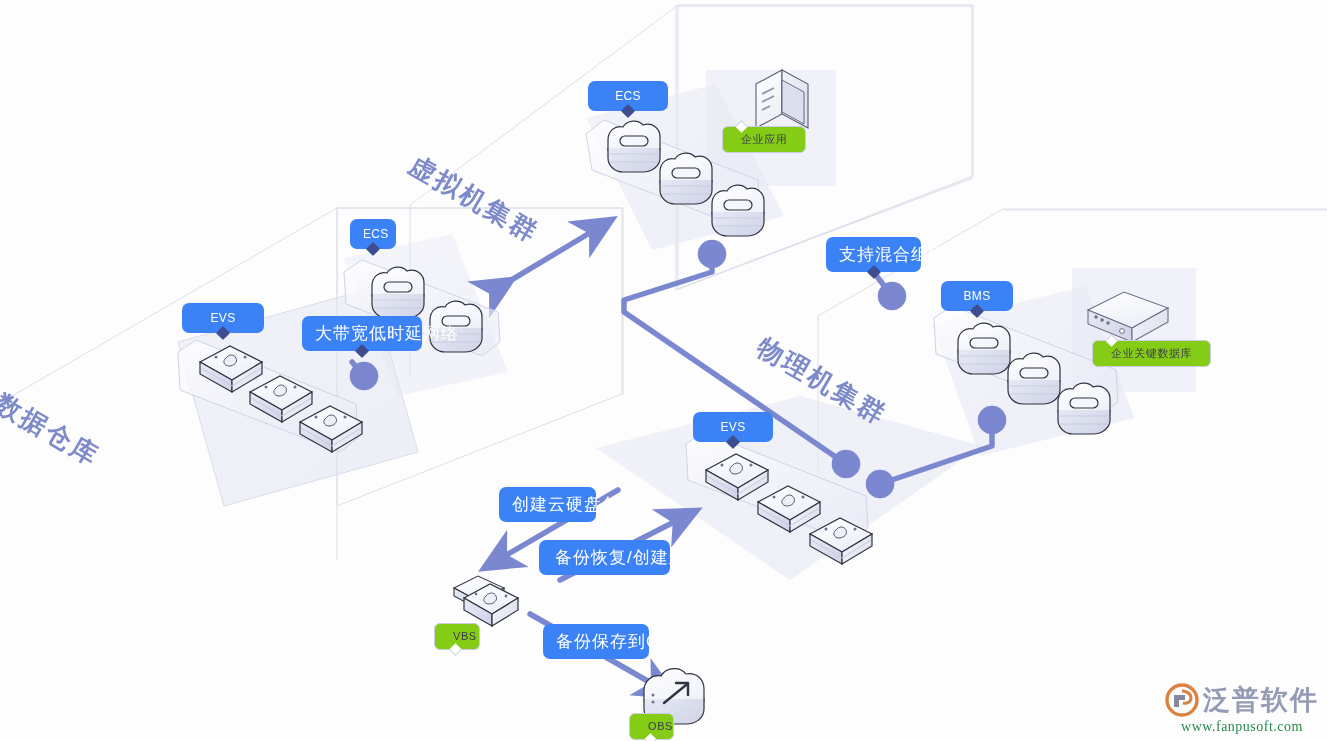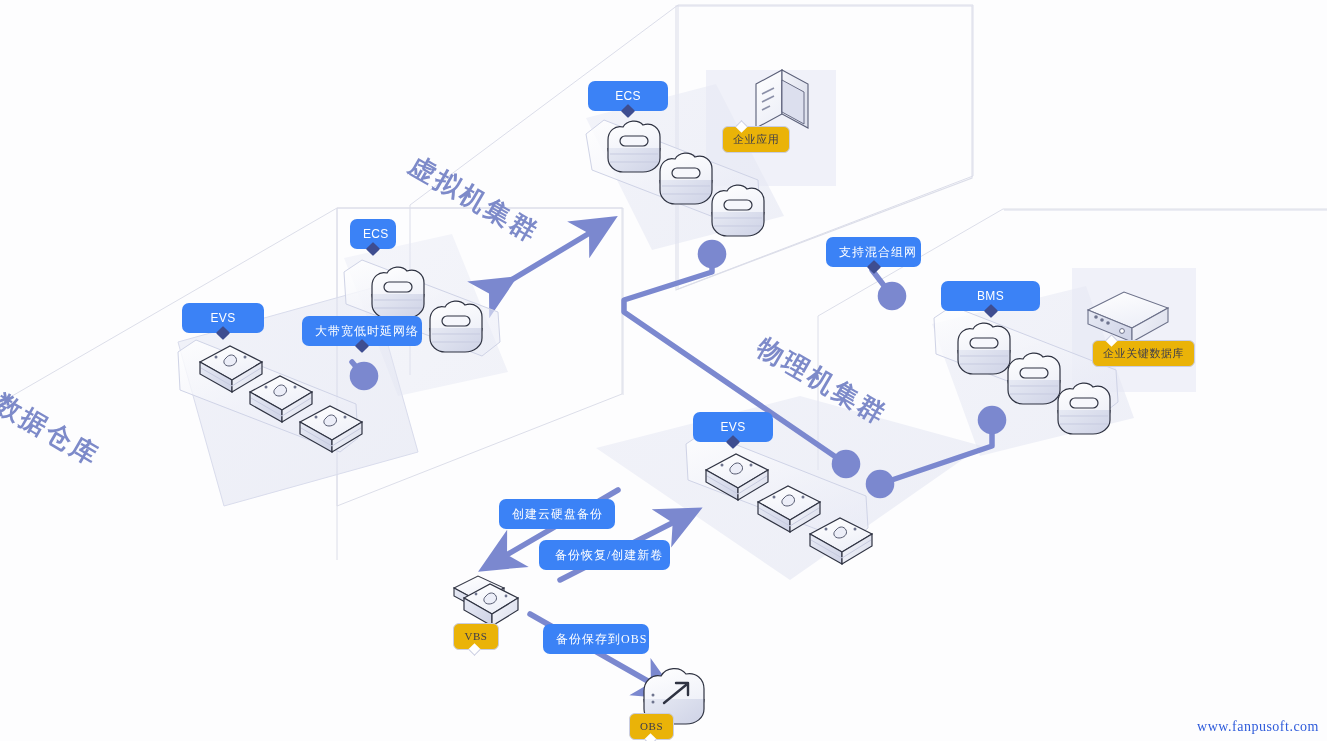--- a/index.html
+++ b/index.html
@@ -17,42 +17,41 @@
     color:#ffffff;
     border-radius:7px;
     font-size:12px;
     line-height:1;
     padding:9px 13px;
     white-space:nowrap;
     text-align:center;
     letter-spacing:.3px;
     box-sizing:border-box;
   }
-  .tip.cn{font-size:12px;letter-spacing:1px;font-family:Liberation Serif, serif;}
+  .tip.cn{font-size:17px;letter-spacing:1px;}
   .tip:after{
     content:"";position:absolute;left:50%;margin-left:-5px;bottom:-5px;
     width:10px;height:10px;background:#3e4d90;transform:rotate(45deg);
     border-radius:1px;
   }
   .tip.noarrow:after{display:none;}
 
   .wtip{
     position:absolute;
-    background:#eab308;
+    background:#84cc16;
     color:#3b3b4d;
     border:1px solid #c9cde2;
     border-radius:6px;
     font-size:11px;
     line-height:1;
-    padding:7px 10px;
+    padding:7px 18px;
     white-space:nowrap;
     text-align:center;
     letter-spacing:.6px;
     box-sizing:border-box;
-    font-family:Liberation Serif, serif;
   }
   .wtip:after{
     content:"";position:absolute;left:14px;top:-5px;
     width:8px;height:8px;background:#ffffff;
     border-left:1px solid #c9cde2;border-top:1px solid #c9cde2;
     transform:rotate(45deg);
   }
   .wtip.btm:after{top:auto;bottom:-5px;left:16px;
     border-left:none;border-top:none;
     border-right:1px solid #c9cde2;border-bottom:1px solid #c9cde2;}
@@ -69,21 +68,21 @@
   }
 
   
   #wm{position:absolute;right:8px;bottom:6px;text-align:center;opacity:.92;}
   #wm .wm-row{display:flex;align-items:center;gap:4px;}
   #wm .wm-txt{
     color:#8c93ae;font-size:27px;font-weight:bold;letter-spacing:2px;
     font-family:"DejaVu Sans",sans-serif;
   }
   #wm .wm-url{
-    color:#1d4ed8;font-size:14px;letter-spacing:.5px;margin-top:7px;
+    color:#15803d;font-size:14px;letter-spacing:.5px;margin-top:1px;
     font-family:"Liberation Serif",serif;
   }
 </style>
 </head>
 <body>
 
 <div id="stage">
 
   <svg id="svgroot" viewBox="0 0 1327 741">
     <defs>
@@ -340,37 +339,45 @@
   <div class="zlabel" style="left:768px;top:330px;transform:rotate(30deg);">物理机集群</div>
 
   <div class="tip" style="left:588px;top:81px;width:80px;">ECS</div>
 
   <div class="tip" style="left:350px;top:219px;width:46px;">ECS</div>
 
   <div class="tip" style="left:182px;top:303px;width:82px;">EVS</div>
 
   <div class="tip" style="left:693px;top:412px;width:80px;">EVS</div>
 
-  <div class="tip" style="left:941px;top:281px;width:99px;">BMS</div>
+  <div class="tip" style="left:941px;top:281px;width:72px;">BMS</div>
 
   <div class="tip cn" style="left:826px;top:237px;width:95px;">支持混合组网</div>
 
   <div class="tip cn" style="left:302px;top:316px;width:120px;">大带宽低时延网络</div>
 
-  <div class="tip cn noarrow" style="left:499px;top:499px;width:116px;">创建云硬盘备份</div>
+  <div class="tip cn noarrow" style="left:499px;top:487px;width:97px;">创建云硬盘备份</div>
 
   <div class="tip cn noarrow" style="left:539px;top:540px;width:131px;padding-left:16px;">备份恢复/创建新卷</div>
 
   <div class="tip cn noarrow" style="left:543px;top:624px;width:106px;">备份保存到OBS</div>
 
   <div class="wtip" style="left:722px;top:126px;">企业应用</div>
 
   <div class="wtip" style="left:1066px;top:340px;margin-left:26px;">企业关键数据库</div>
 
-  <div class="wtip btm" style="left:453px;top:623px;width:46px;">VBS</div>
+  <div class="wtip btm" style="left:434px;top:623px;width:46px;">VBS</div>
 
   <div class="wtip btm" style="left:629px;top:713px;width:45px;">OBS</div>
 
   <div id="wm">
+    <div class="wm-row">
+      <svg width="34" height="34" viewBox="0 0 34 34">
+        <circle cx="17" cy="17" r="15" fill="none" stroke="#d8772f" stroke-width="3.4"></circle>
+        <path d="M9,24 L9,12 L20,12 L20,17 L14,17 L14,24 Z" fill="#7b8098"></path>
+        <path d="M17,8 C22,8 26,11 26,15 C26,19 22,21 18,20" fill="none" stroke="#d8772f" stroke-width="3"></path>
+      </svg>
+      <div class="wm-txt">泛普软件</div>
+    </div>
     <div class="wm-url">www.fanpusoft.com</div>
   </div>
 
 </div>
 
 </body></html>

